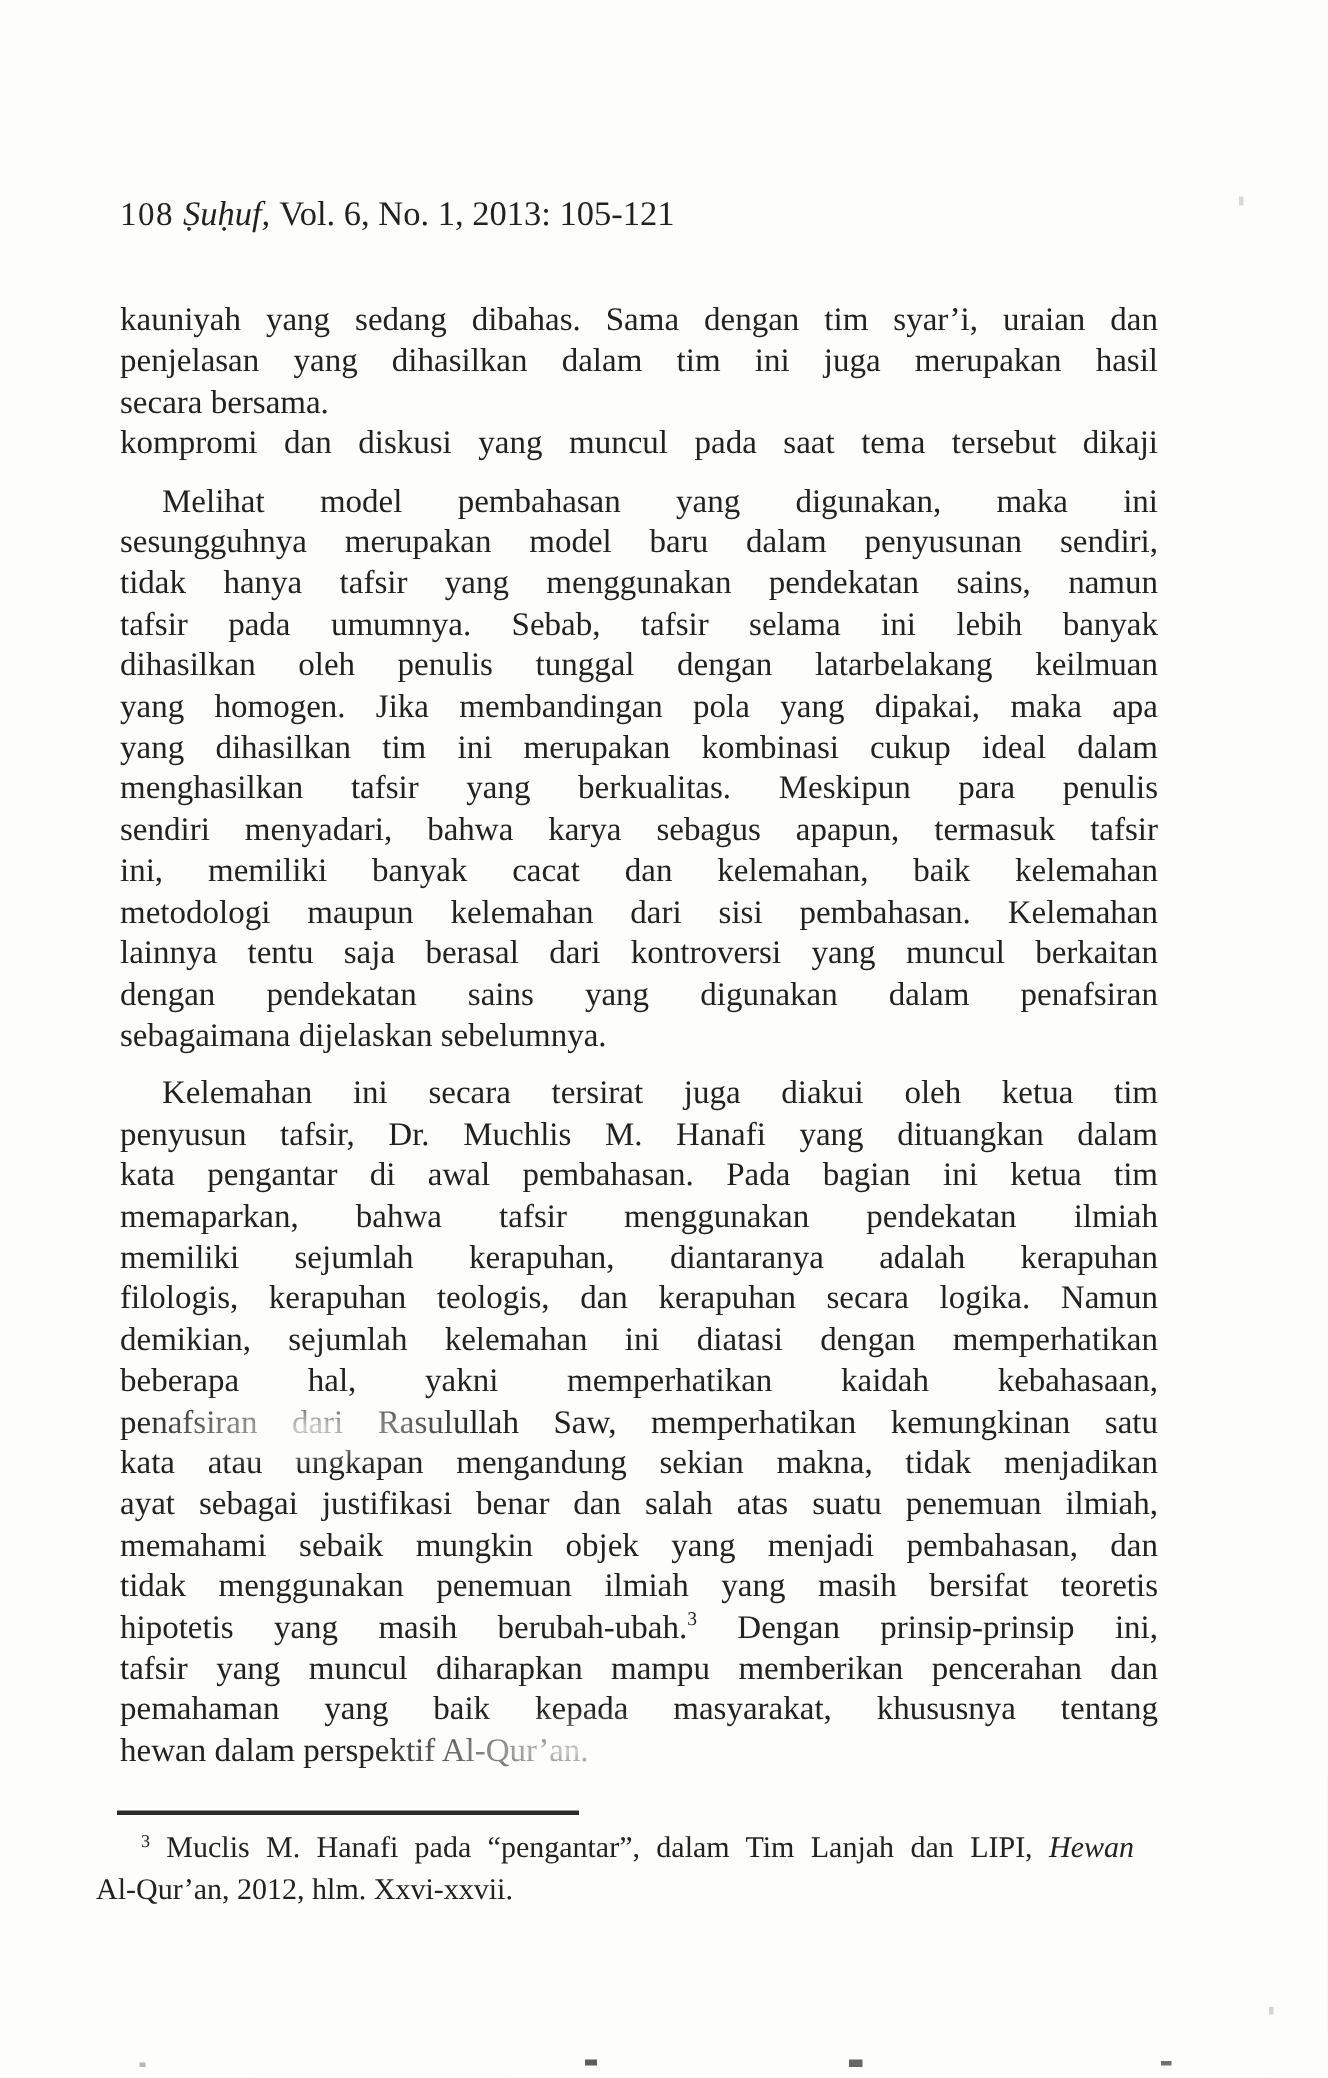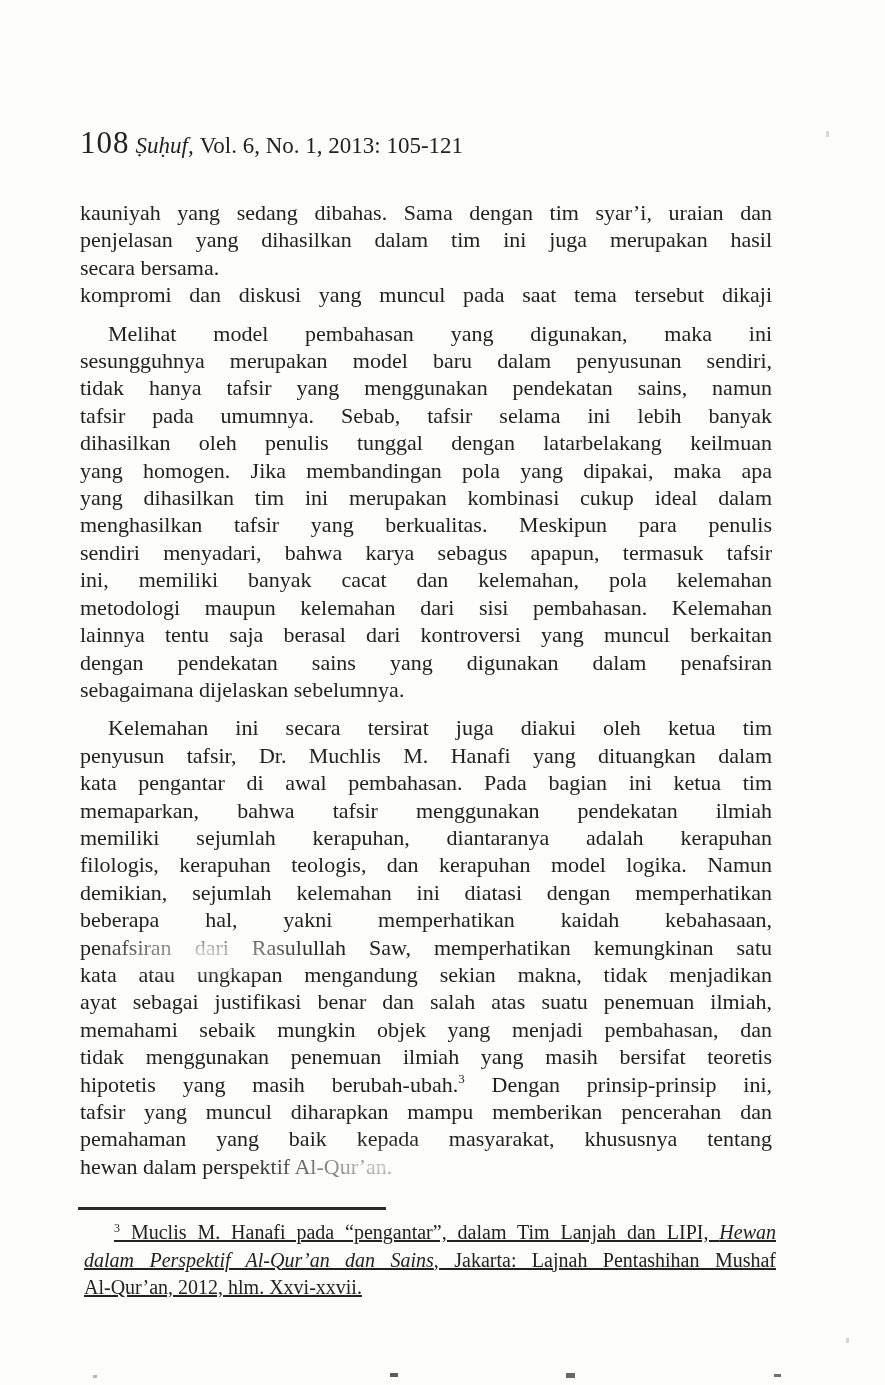--- a/index.html
+++ b/index.html
@@ -10,21 +10,21 @@
     margin:0 auto;
     background:#fdfdfb;
     color:#222;
     font-family:"Liberation Serif","DejaVu Serif",serif;
     overflow:hidden;
   }
   .header {
     position:absolute; left:80px; top:128px; width:700px;
     white-space:nowrap; line-height:30px;
   }
-  .pagenum { font-size:31px; letter-spacing:1px; }
+  .pagenum { font-size:22px; letter-spacing:1px; }
   .journal { font-style:italic; font-size:23px; margin-left:6px; }
   .issue { font-size:23px; margin-left:6px;text-align:center; }
   .body-text {
     position:absolute; left:80px; top:199px; width:692px;
   }
   .para { margin:0; }
   .line {
     font-size:22px;
     line-height:27.4px;
     white-space:nowrap;
@@ -38,21 +38,21 @@
     font-size:13px; line-height:0;
     vertical-align:9px;
   }
   .it { font-style:italic; }
   .footnote-sep {
     position:absolute; left:78px; top:1207px;
     width:308px; height:3px;
     background:#2b2b2b;
   }
   .footnote {
-    position:absolute; left:84px; top:1219px; width:692px;text-decoration:underline;
+    position:absolute; left:64px; top:1219px; width:692px;
   }
   .footnote .line { font-size:20px; line-height:27.5px; }
   .footnote .line:first-child { text-indent:30px; }
   .footnote .sup { font-size:12px; vertical-align:7px; }
   
   .fade {
     position:absolute; pointer-events:none;
     background:radial-gradient(ellipse at center, rgba(253,253,251,0.8) 0%, rgba(253,253,251,0) 70%);
   }
   .fade1 { left:90px;  top:925px;  width:230px; height:55px; }
@@ -85,52 +85,51 @@
       <div class="para indent">
         <div class="line">Melihat model pembahasan yang digunakan, maka ini</div>
         <div class="line">sesungguhnya merupakan model baru dalam penyusunan sendiri,</div>
         <div class="line">tidak hanya tafsir yang menggunakan pendekatan sains, namun</div>
         <div class="line">tafsir pada umumnya. Sebab, tafsir selama ini lebih banyak</div>
         <div class="line">dihasilkan oleh penulis tunggal dengan latarbelakang keilmuan</div>
         <div class="line">yang homogen. Jika membandingan pola yang dipakai, maka apa</div>
         <div class="line">yang dihasilkan tim ini merupakan kombinasi cukup ideal dalam</div>
         <div class="line">menghasilkan tafsir yang berkualitas. Meskipun para penulis</div>
         <div class="line">sendiri menyadari, bahwa karya sebagus apapun, termasuk tafsir</div>
-        <div class="line">ini, memiliki banyak cacat dan kelemahan, pola kelemahan</div>
+        <div class="line">ini, memiliki banyak cacat dan kelemahan, baik kelemahan</div>
         <div class="line">metodologi maupun kelemahan dari sisi pembahasan. Kelemahan</div>
         <div class="line">lainnya tentu saja berasal dari kontroversi yang muncul berkaitan</div>
         <div class="line">dengan pendekatan sains yang digunakan dalam penafsiran</div>
         <div class="line last">sebagaimana dijelaskan sebelumnya.</div>
       </div>
       <div class="para indent">
         <div class="line">Kelemahan ini secara tersirat juga diakui oleh ketua tim</div>
         <div class="line">penyusun tafsir, Dr. Muchlis M. Hanafi yang dituangkan dalam</div>
         <div class="line">kata pengantar di awal pembahasan. Pada bagian ini ketua tim</div>
         <div class="line">memaparkan, bahwa tafsir menggunakan pendekatan ilmiah</div>
         <div class="line">memiliki sejumlah kerapuhan, diantaranya adalah kerapuhan</div>
-        <div class="line">filologis, kerapuhan teologis, dan kerapuhan model logika. Namun</div>
+        <div class="line">filologis, kerapuhan teologis, dan kerapuhan secara logika. Namun</div>
         <div class="line">demikian, sejumlah kelemahan ini diatasi dengan memperhatikan</div>
         <div class="line">beberapa hal, yakni memperhatikan kaidah kebahasaan,</div>
         <div class="line">penafsiran dari Rasulullah Saw, memperhatikan kemungkinan satu</div>
         <div class="line">kata atau ungkapan mengandung sekian makna, tidak menjadikan</div>
         <div class="line">ayat sebagai justifikasi benar dan salah atas suatu penemuan ilmiah,</div>
         <div class="line">memahami sebaik mungkin objek yang menjadi pembahasan, dan</div>
         <div class="line">tidak menggunakan penemuan ilmiah yang masih bersifat teoretis</div>
         <div class="line"><span>hipotetis yang masih berubah-ubah.</span><sup class="sup">3</sup><span> Dengan prinsip-prinsip ini,</span></div>
         <div class="line">tafsir yang muncul diharapkan mampu memberikan pencerahan dan</div>
         <div class="line">pemahaman yang baik kepada masyarakat, khususnya tentang</div>
         <div class="line last">hewan dalam perspektif Al-Qur’an.</div>
       </div>
     </div>
 
   <div class="footnote-sep"></div>
 
   <div class="footnote" id="footnote">
       <div class="line"><sup class="sup">3</sup><span> Muclis M. Hanafi pada “pengantar”, dalam Tim Lanjah dan LIPI, </span><span class="it">Hewan</span></div>
-      <div class="line"><span class="it">dalam Perspektif Al-Qur’an dan Sains</span><span>, Jakarta: Lajnah Pentashihan Mushaf</span></div>
       <div class="line last">Al-Qur’an, 2012, hlm. Xxvi-xxvii.</div>
     </div>
 
   <div class="fade fade1"></div>
   <div class="fade fade2"></div>
   <div class="artifact a1"></div>
   <div class="artifact a2"></div>
   <div class="artifact a3"></div>
   <div class="artifact a4"></div>
   <div class="artifact a5"></div>

